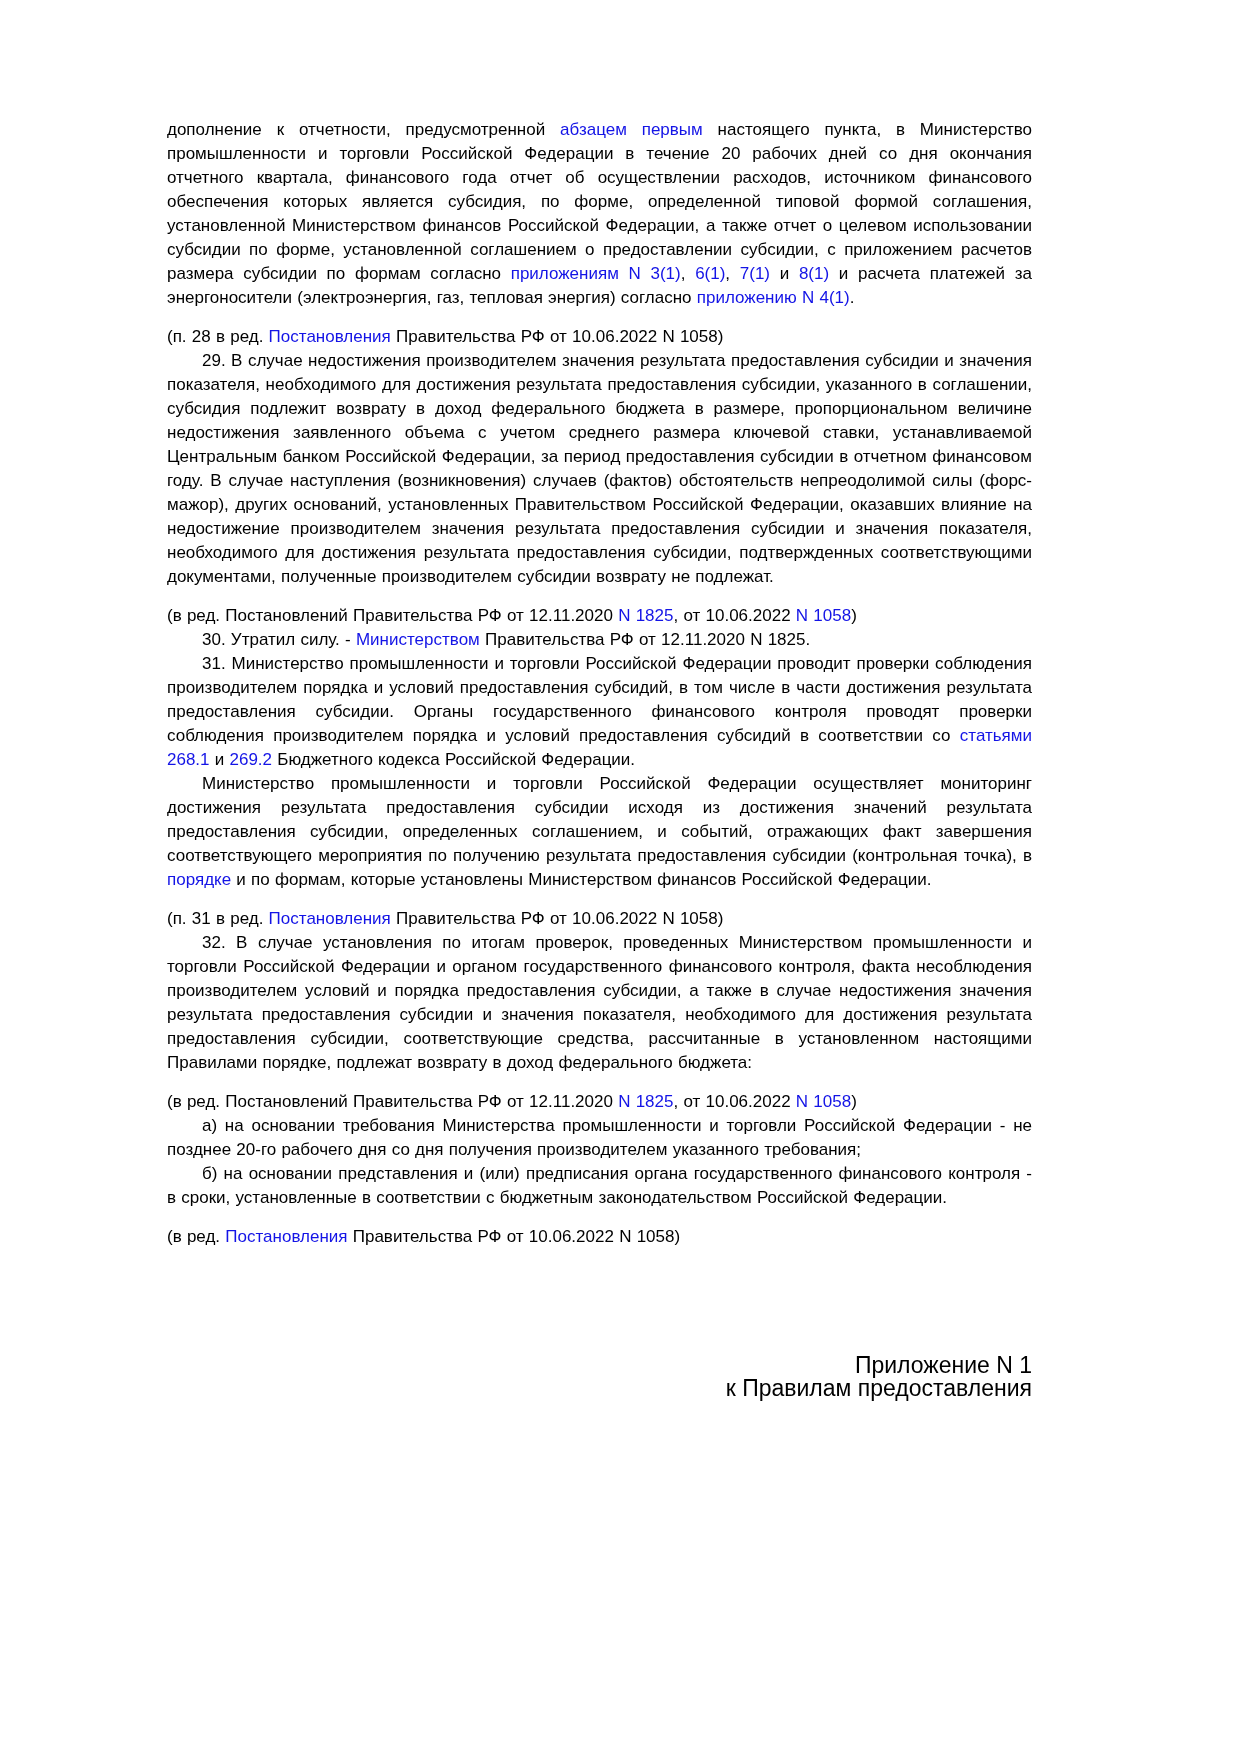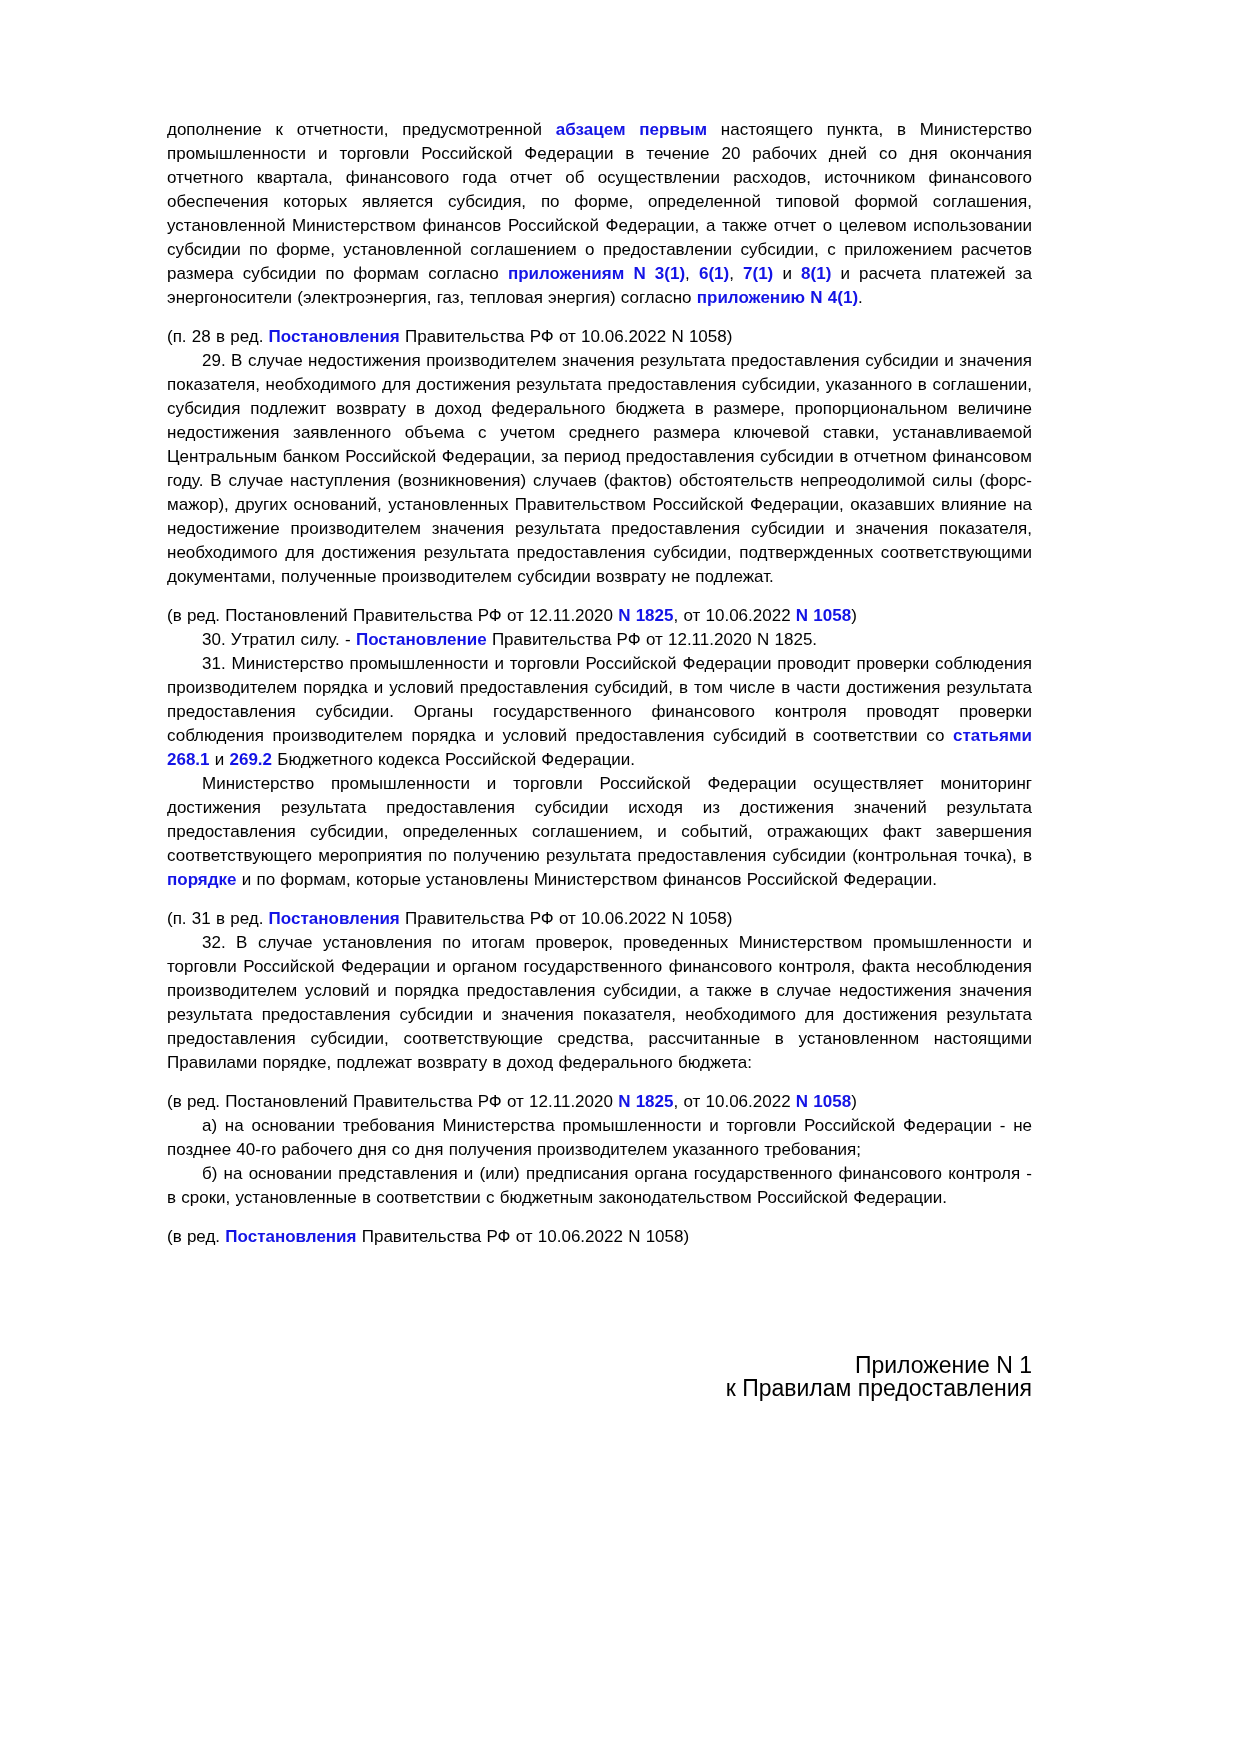--- a/index.html
+++ b/index.html
@@ -36,48 +36,47 @@
     text-indent: 35px;
   }
   .para.note {
     text-align: left;
     text-indent: 0;
     margin-top: 15px;
   }
   .doclink {
     color: var(--link-color, #1414e6);
     cursor: pointer;
-    font-weight: bold;
   }
   .appendix {
     margin-top: 105px;
     text-align: right;
     font-size: 23px;
     line-height: 23px;
   }
   .appendix div {
     margin: 0;
   }
 </style>
 </head>
 <body style="--link-color: #1414e6; background: rgb(255, 255, 255); color: rgb(0, 0, 0);">
 
 <div class="page">
   <div>
       <p class="para continuation"><span>дополнение к отчетности, предусмотренной </span><span class="doclink">абзацем первым</span><span> настоящего пункта, в Министерство промышленности и торговли Российской Федерации в течение 20 рабочих дней со дня окончания отчетного квартала, финансового года отчет об осуществлении расходов, источником финансового обеспечения которых является субсидия, по форме, определенной типовой формой соглашения, установленной Министерством финансов Российской Федерации, а также отчет о целевом использовании субсидии по форме, установленной соглашением о предоставлении субсидии, с приложением расчетов размера субсидии по формам согласно </span><span class="doclink">приложениям N 3(1)</span><span>, </span><span class="doclink">6(1)</span><span>, </span><span class="doclink">7(1)</span><span> и </span><span class="doclink">8(1)</span><span> и расчета платежей за энергоносители (электроэнергия, газ, тепловая энергия) согласно </span><span class="doclink">приложению N 4(1)</span><span>.</span></p>
       <p class="para note"><span>(п. 28 в ред. </span><span class="doclink">Постановления</span><span> Правительства РФ от 10.06.2022 N 1058)</span></p>
       <p class="para body"><span>29. В случае недостижения производителем значения результата предоставления субсидии и значения показателя, необходимого для достижения результата предоставления субсидии, указанного в соглашении, субсидия подлежит возврату в доход федерального бюджета в размере, пропорциональном величине недостижения заявленного объема с учетом среднего размера ключевой ставки, устанавливаемой Центральным банком Российской Федерации, за период предоставления субсидии в отчетном финансовом году. В случае наступления (возникновения) случаев (фактов) обстоятельств непреодолимой силы (форс-мажор), других оснований, установленных Правительством Российской Федерации, оказавших влияние на недостижение производителем значения результата предоставления субсидии и значения показателя, необходимого для достижения результата предоставления субсидии, подтвержденных соответствующими документами, полученные производителем субсидии возврату не подлежат.</span></p>
       <p class="para note"><span>(в ред. Постановлений Правительства РФ от 12.11.2020 </span><span class="doclink">N 1825</span><span>, от 10.06.2022 </span><span class="doclink">N 1058</span><span>)</span></p>
-      <p class="para body"><span>30. Утратил силу. - </span><span class="doclink">Постановление</span><span> Правительства РФ от 12.11.2020 N 1825.</span></p>
+      <p class="para body"><span>30. Утратил силу. - </span><span class="doclink">Министерством</span><span> Правительства РФ от 12.11.2020 N 1825.</span></p>
       <p class="para body"><span>31. Министерство промышленности и торговли Российской Федерации проводит проверки соблюдения производителем порядка и условий предоставления субсидий, в том числе в части достижения результата предоставления субсидии. Органы государственного финансового контроля проводят проверки соблюдения производителем порядка и условий предоставления субсидий в соответствии со </span><span class="doclink">статьями 268.1</span><span> и </span><span class="doclink">269.2</span><span> Бюджетного кодекса Российской Федерации.</span></p>
       <p class="para body"><span>Министерство промышленности и торговли Российской Федерации осуществляет мониторинг достижения результата предоставления субсидии исходя из достижения значений результата предоставления субсидии, определенных соглашением, и событий, отражающих факт завершения соответствующего мероприятия по получению результата предоставления субсидии (контрольная точка), в </span><span class="doclink">порядке</span><span> и по формам, которые установлены Министерством финансов Российской Федерации.</span></p>
       <p class="para note"><span>(п. 31 в ред. </span><span class="doclink">Постановления</span><span> Правительства РФ от 10.06.2022 N 1058)</span></p>
       <p class="para body"><span>32. В случае установления по итогам проверок, проведенных Министерством промышленности и торговли Российской Федерации и органом государственного финансового контроля, факта несоблюдения производителем условий и порядка предоставления субсидии, а также в случае недостижения значения результата предоставления субсидии и значения показателя, необходимого для достижения результата предоставления субсидии, соответствующие средства, рассчитанные в установленном настоящими Правилами порядке, подлежат возврату в доход федерального бюджета:</span></p>
       <p class="para note"><span>(в ред. Постановлений Правительства РФ от 12.11.2020 </span><span class="doclink">N 1825</span><span>, от 10.06.2022 </span><span class="doclink">N 1058</span><span>)</span></p>
-      <p class="para body"><span>а) на основании требования Министерства промышленности и торговли Российской Федерации - не позднее 40-го рабочего дня со дня получения производителем указанного требования;</span></p>
+      <p class="para body"><span>а) на основании требования Министерства промышленности и торговли Российской Федерации - не позднее 20-го рабочего дня со дня получения производителем указанного требования;</span></p>
       <p class="para body"><span>б) на основании представления и (или) предписания органа государственного финансового контроля - в сроки, установленные в соответствии с бюджетным законодательством Российской Федерации.</span></p>
       <p class="para note"><span>(в ред. </span><span class="doclink">Постановления</span><span> Правительства РФ от 10.06.2022 N 1058)</span></p>
     </div>
 
   <div class="appendix">
     <div>Приложение N 1</div>
     <div>к Правилам предоставления</div>
   </div>
 </div>
 

